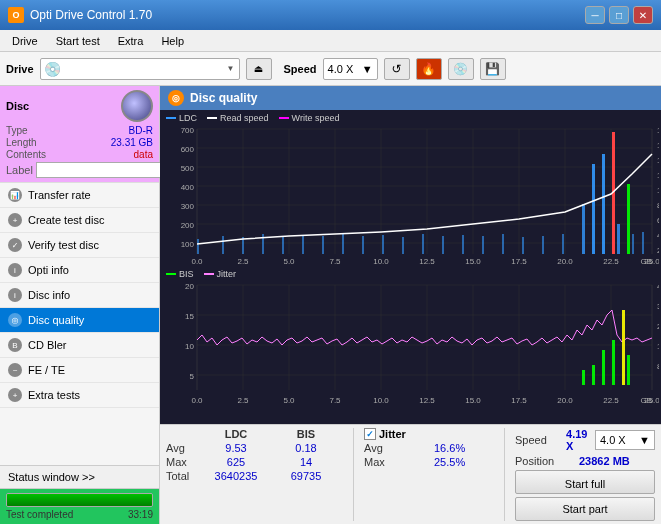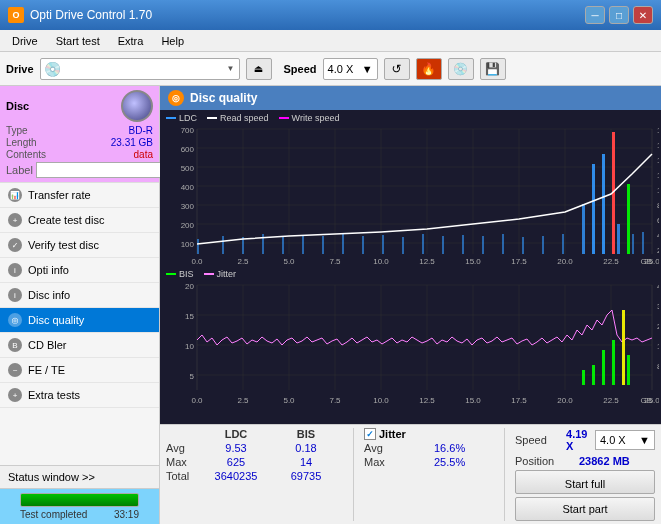--- a/index.html
+++ b/index.html
@@ -204,22 +204,22 @@
       display: flex;
       padding: 5px 8px;
       cursor: pointer;
       font-size: 11px;
       background: #f0f0f0;
       border-bottom: 1px solid #ccc;
       justify-content: space-between;
     }
     
     .progress-area {
-      padding: 4px 20px;
-      background: #7dd3fc;
+      padding: 4px 6px;
+      background: #22c55e;
     }
     .progress-bar-bg {
       background: #e0e0e0;
       border: 1px solid #aaa;
       border-radius: 2px;
       height: 14px;
       width: 100%;
       overflow: hidden;
     }
     .progress-bar-fill {

